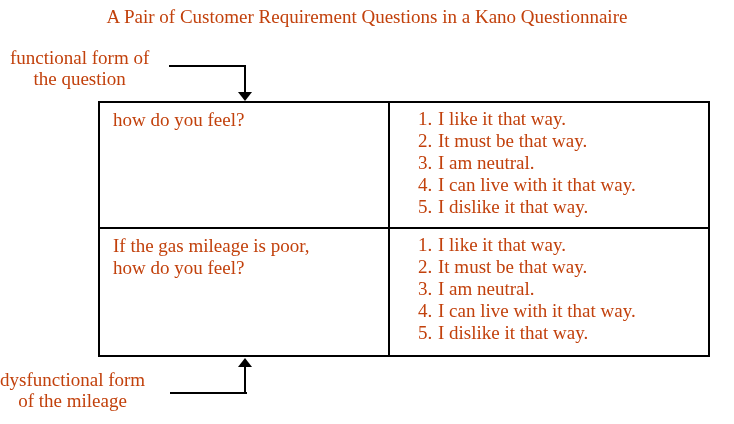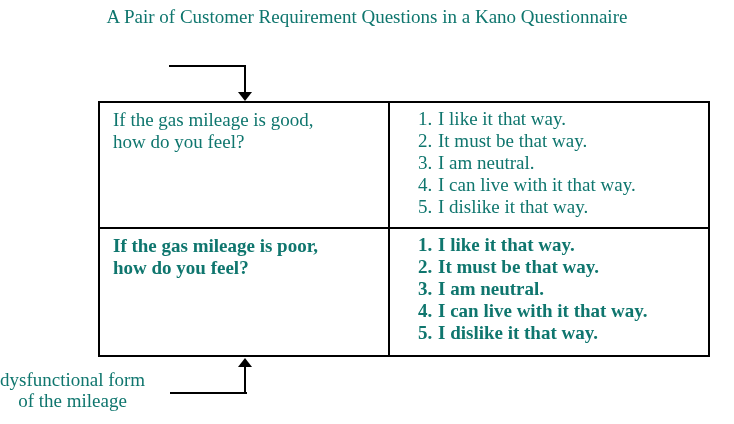--- a/index.html
+++ b/index.html
@@ -3,21 +3,21 @@
 <meta charset="utf-8">
 <style>
   * { margin: 0; padding: 0; box-sizing: border-box; }
   html, body { background: #ffffff; }
   .page {
     position: relative;
     width: 734px;
     height: 424px;
     background: #ffffff;
     font-family: "Liberation Serif", serif;
-    color: #0f766e;
+    color: #c2410c;
     overflow: hidden;
   }
   .title {
     position: absolute;
     top: 6px;
     left: 0;
     width: 100%;
     text-align: center;
     font-size: 19px;
   }
@@ -58,42 +58,45 @@
     width: 612px;
     height: 256px;
     border: 2px solid #000000;
     display: grid;
     grid-template-columns: 288px 1fr;
     grid-template-rows: 124px 1fr;
     background: #ffffff;
   }
   .cell { font-size: 19px; line-height: 22px; }
   .cell.opts-cell { border-left: 2px solid #000000; }
-  .cell.row2 { border-top: 2px solid #000000; font-weight: bold; }
+  .cell.row2 { border-top: 2px solid #000000; }
   .q-cell { padding: 6px 10px 0 13px; }
   .opts-cell { padding: 5px 4px 0 28px; }
   .opt-line { display: flex; }
   .opt-num { display: inline-block; width: 20px; flex: 0 0 20px; }
 </style>
 </head>
 <body>
 
 <div class="page">
 
   <div class="title">A Pair of Customer Requirement Questions in a Kano Questionnaire</div>
 
+  <div class="anno-label functional-label">
+    <div>functional form of</div>
+    <div>the question</div>
+  </div>
 
   <div class="line top-arrow-h"></div>
   <div class="line top-arrow-v"></div>
   <div class="arrowhead down"></div>
 
   <div class="kano-table">
 
     <div class="cell q-cell">
-      <div>If the gas mileage is good,</div>
       <div>how do you feel?</div>
     </div>
 
     <div class="cell opts-cell">
       <div class="opt-line">
         <span class="opt-num">1.</span>
         <span>I like it that way.</span>
       </div>
       <div class="opt-line">
         <span class="opt-num">2.</span>

